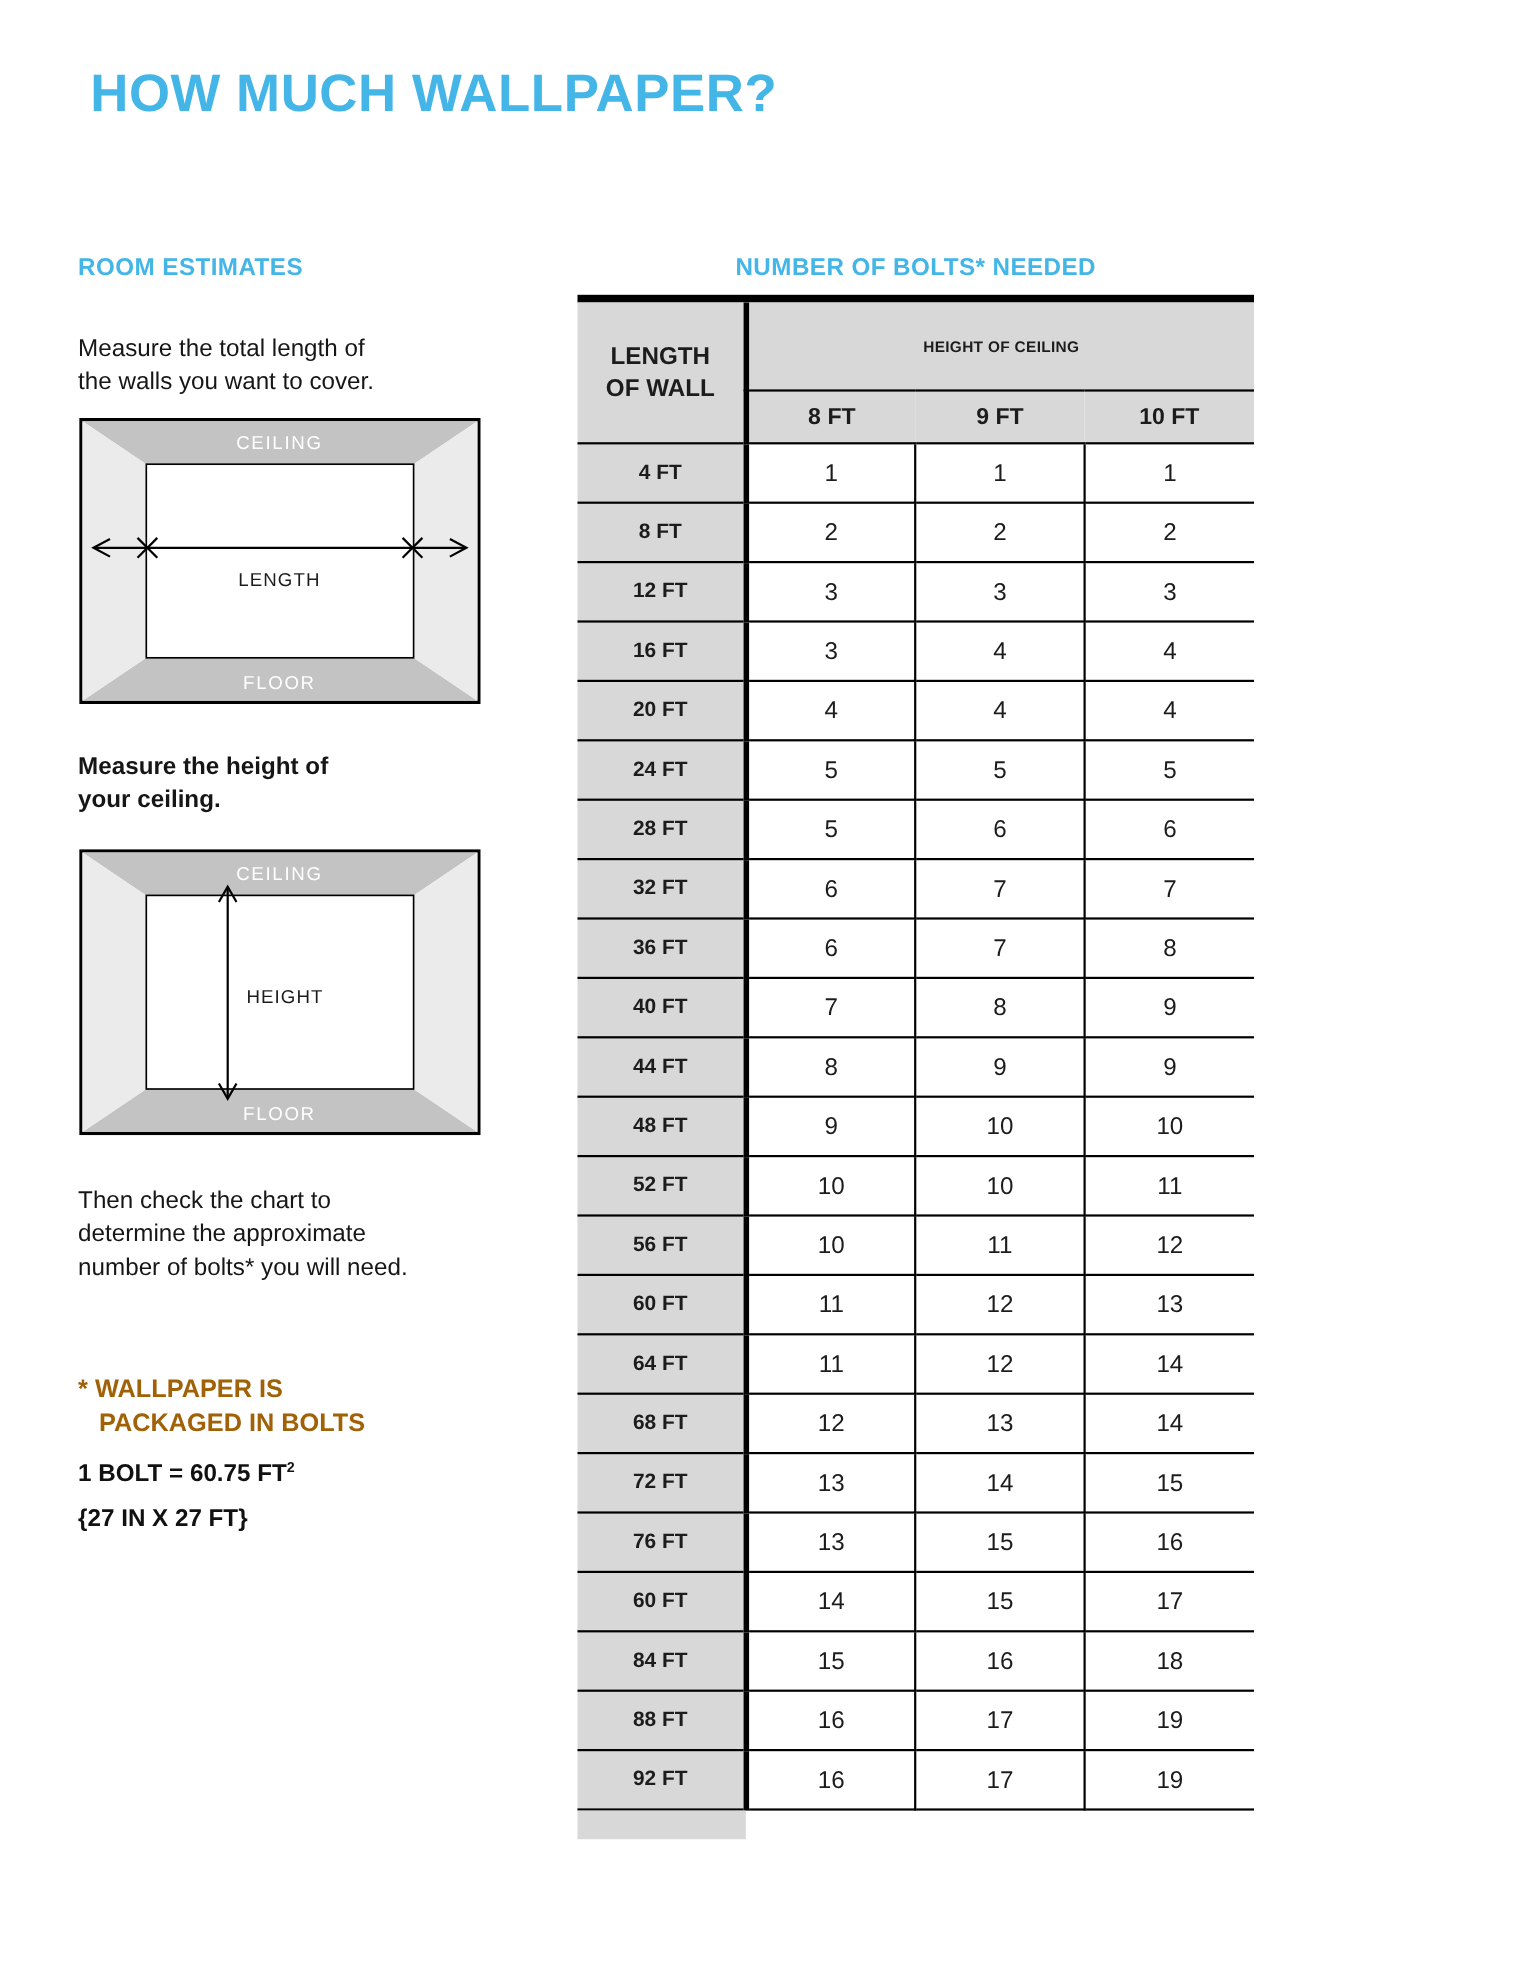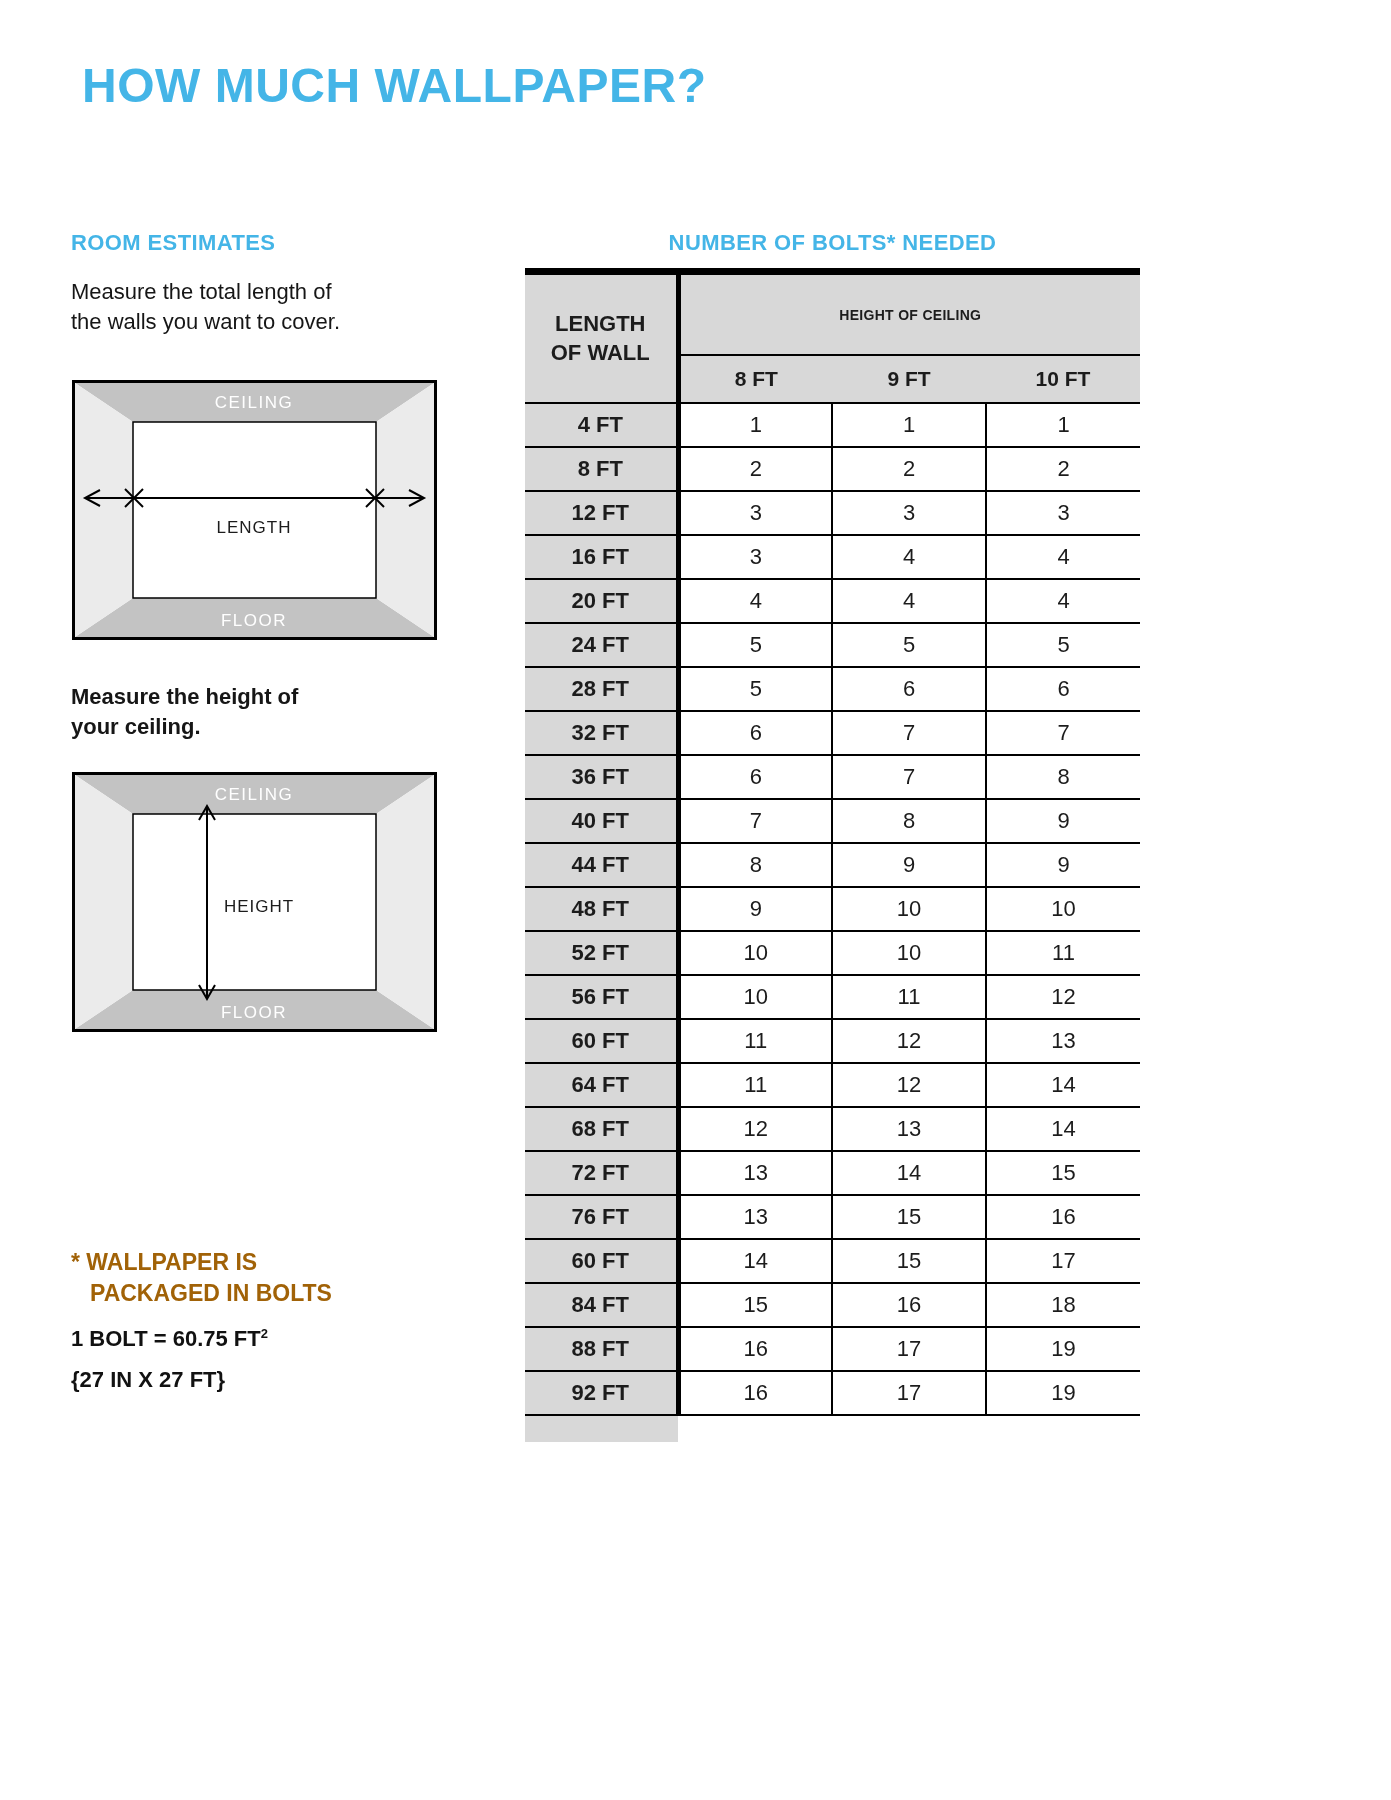--- a/index.html
+++ b/index.html
@@ -31,21 +31,21 @@
   #room-estimates-heading { position: absolute; left: 71px; top: 230px; }
   .para {
     position: absolute;
     left: 71px;
     width: 420px;
     font-size: 22px;
     line-height: 1.38;
     color: #161616;
     white-space: pre-line;
   }
-  #step1 { top: 277px; }
+  #step1 { top: 302px; }
   #step2 { top: 682px; font-weight: bold; }
   #step3 { top: 1076px; }
   .room-diagram {
     position: absolute;
     left: 72px;
     width: 365px;
     height: 260px;
     display: block;
   }
   #diagram1 { top: 380px; }
@@ -130,23 +130,23 @@
   }
   .bolts tr.sub-header th {
     font-size: 21px;
     font-weight: bold;
     height: 48px;
     border-left: none;
     border-right: none;
   }
   .bolts tbody th.row-label {
     background: #d8d8d8;
-    font-size: 22px;
-    font-weight: bold;
-    height: 44px;
+    font-size: 19px;
+    font-weight: bold;
+    height: 54px;
     border-left: none;
     border-right: 5px solid #000000;
   }
   .bolts tbody td {
     background: #ffffff;
     font-size: 22px;
     font-weight: normal;
   }
   .bolts tbody td:last-child { border-right: none; }
   .table-stub {
@@ -201,20 +201,23 @@
     <text x="182" y="28" class="svg-label-white">CEILING</text>
     <text x="182" y="246" class="svg-label-white">FLOOR</text>
     <g stroke="#000000" stroke-width="2" fill="none">
       <line x1="135" y1="35" x2="135" y2="226"></line>
       <polyline points="127,48 135,34 143,48"></polyline>
       <polyline points="127,213 135,227 143,213"></polyline>
     </g>
     <text x="152" y="140" class="svg-label-dark" style="text-anchor:start">HEIGHT</text>
   </svg>
 
+  <p id="step3" class="para">Then check the chart to
+determine the approximate
+number of bolts* you will need.</p>
 
   <div class="footnote">
     <div class="line1">* WALLPAPER IS</div>
     <div class="line2">PACKAGED IN BOLTS</div>
   </div>
 
   <div class="bolt-info">
     <div class="bolt-eq"><span>1 BOLT = 60.75 FT</span><sup>2</sup></div>
     <div class="bolt-dim">{27 IN X 27 FT}</div>
   </div>

